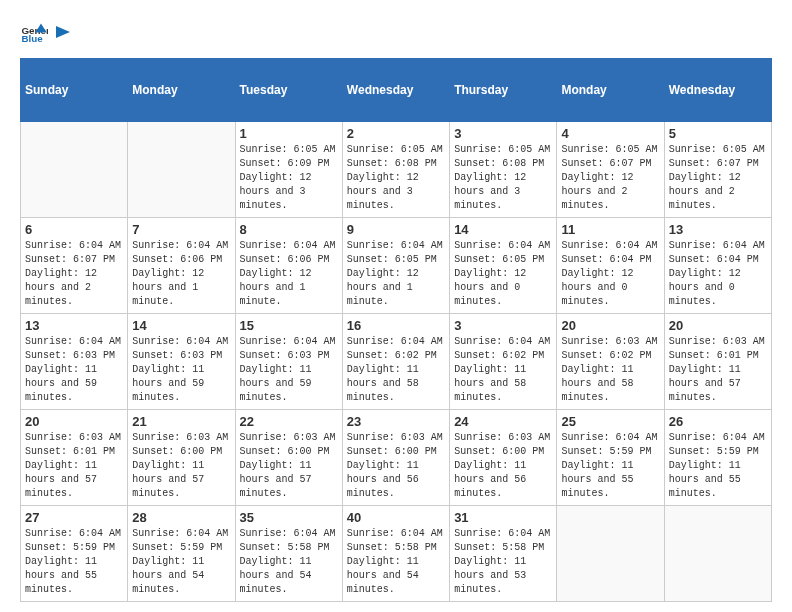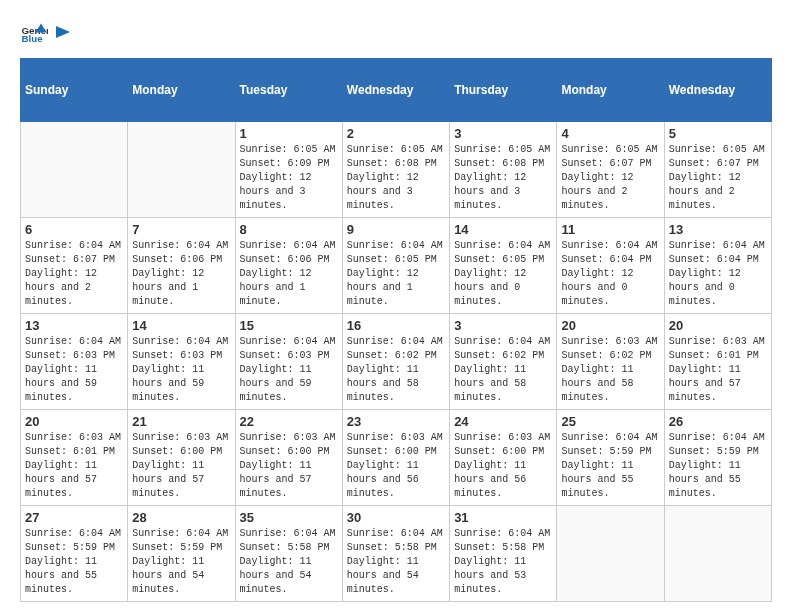--- a/index.html
+++ b/index.html
@@ -308,21 +308,21 @@
 Sunset: 5:59 PM
 Daylight: 11 hours and 54 minutes.</div>
         </td>
         <td>
           <span class="day-number">35</span>
           <div class="day-info" style="white-space: pre-line;">Sunrise: 6:04 AM
 Sunset: 5:58 PM
 Daylight: 11 hours and 54 minutes.</div>
         </td>
         <td>
-          <span class="day-number">30</span>
+          <span class="day-number">40</span>
           <div class="day-info" style="white-space: pre-line;">Sunrise: 6:04 AM
 Sunset: 5:58 PM
 Daylight: 11 hours and 54 minutes.</div>
         </td>
         <td>
           <span class="day-number">31</span>
           <div class="day-info" style="white-space: pre-line;">Sunrise: 6:04 AM
 Sunset: 5:58 PM
 Daylight: 11 hours and 53 minutes.</div>
         </td>

